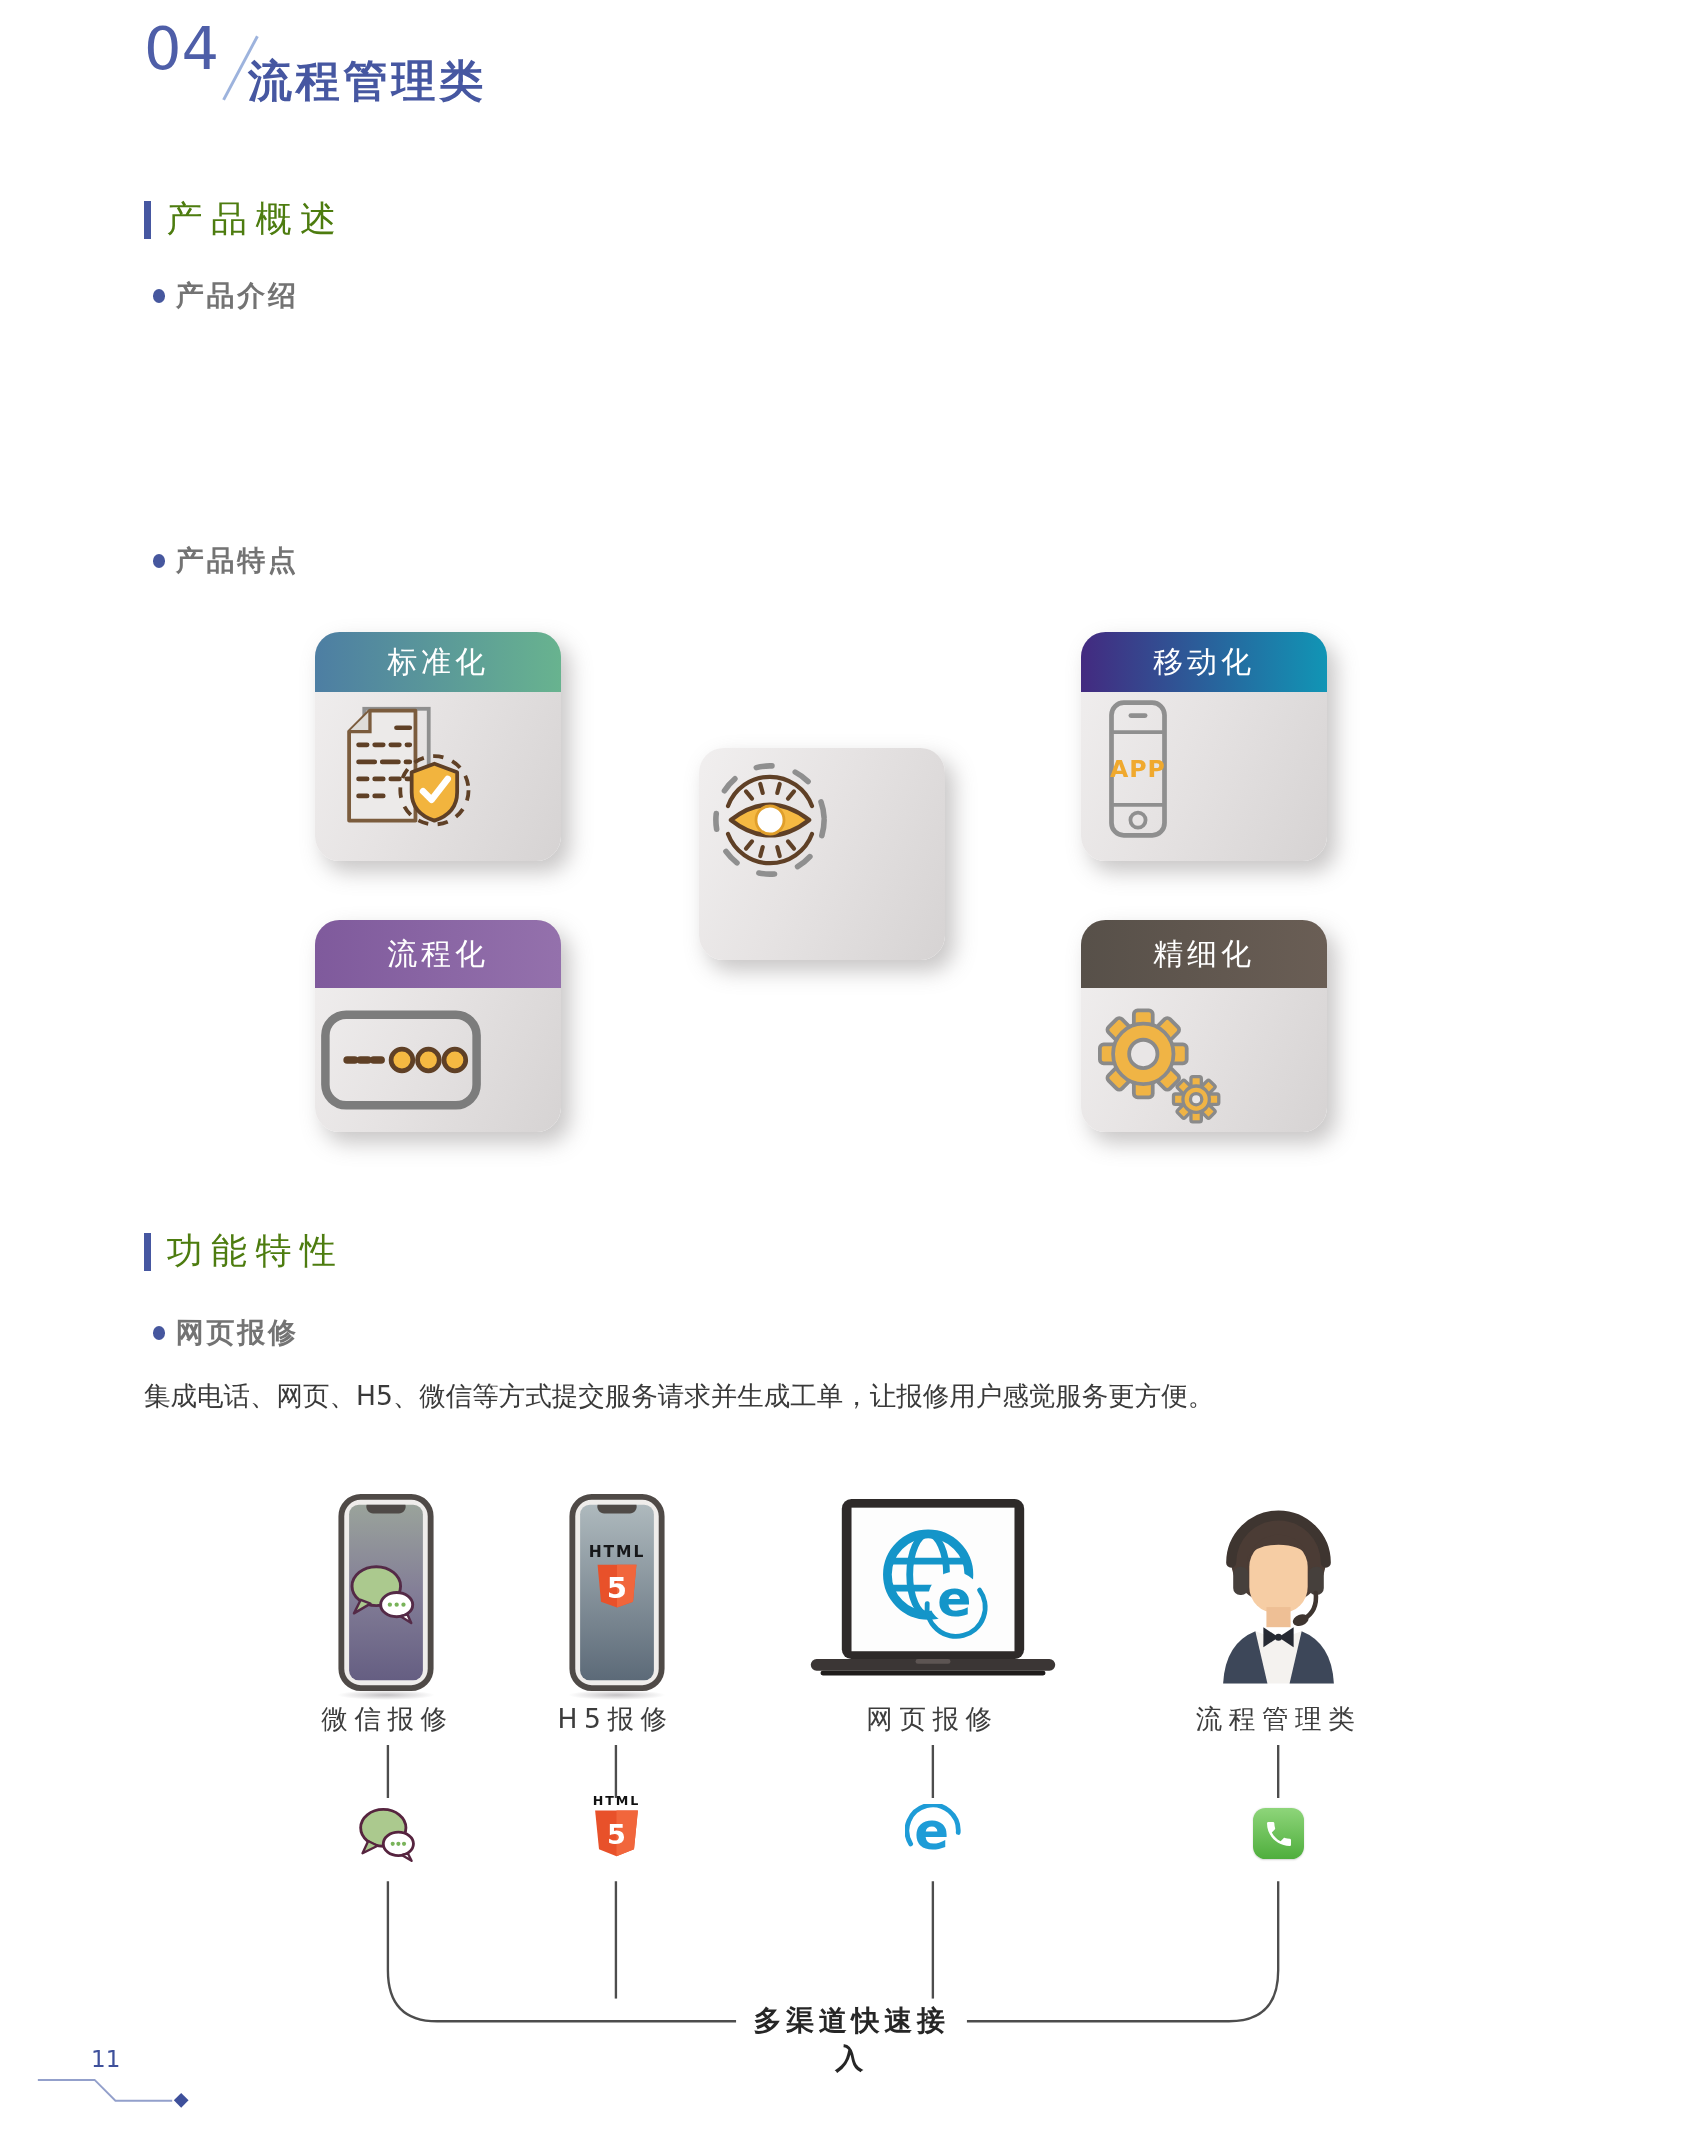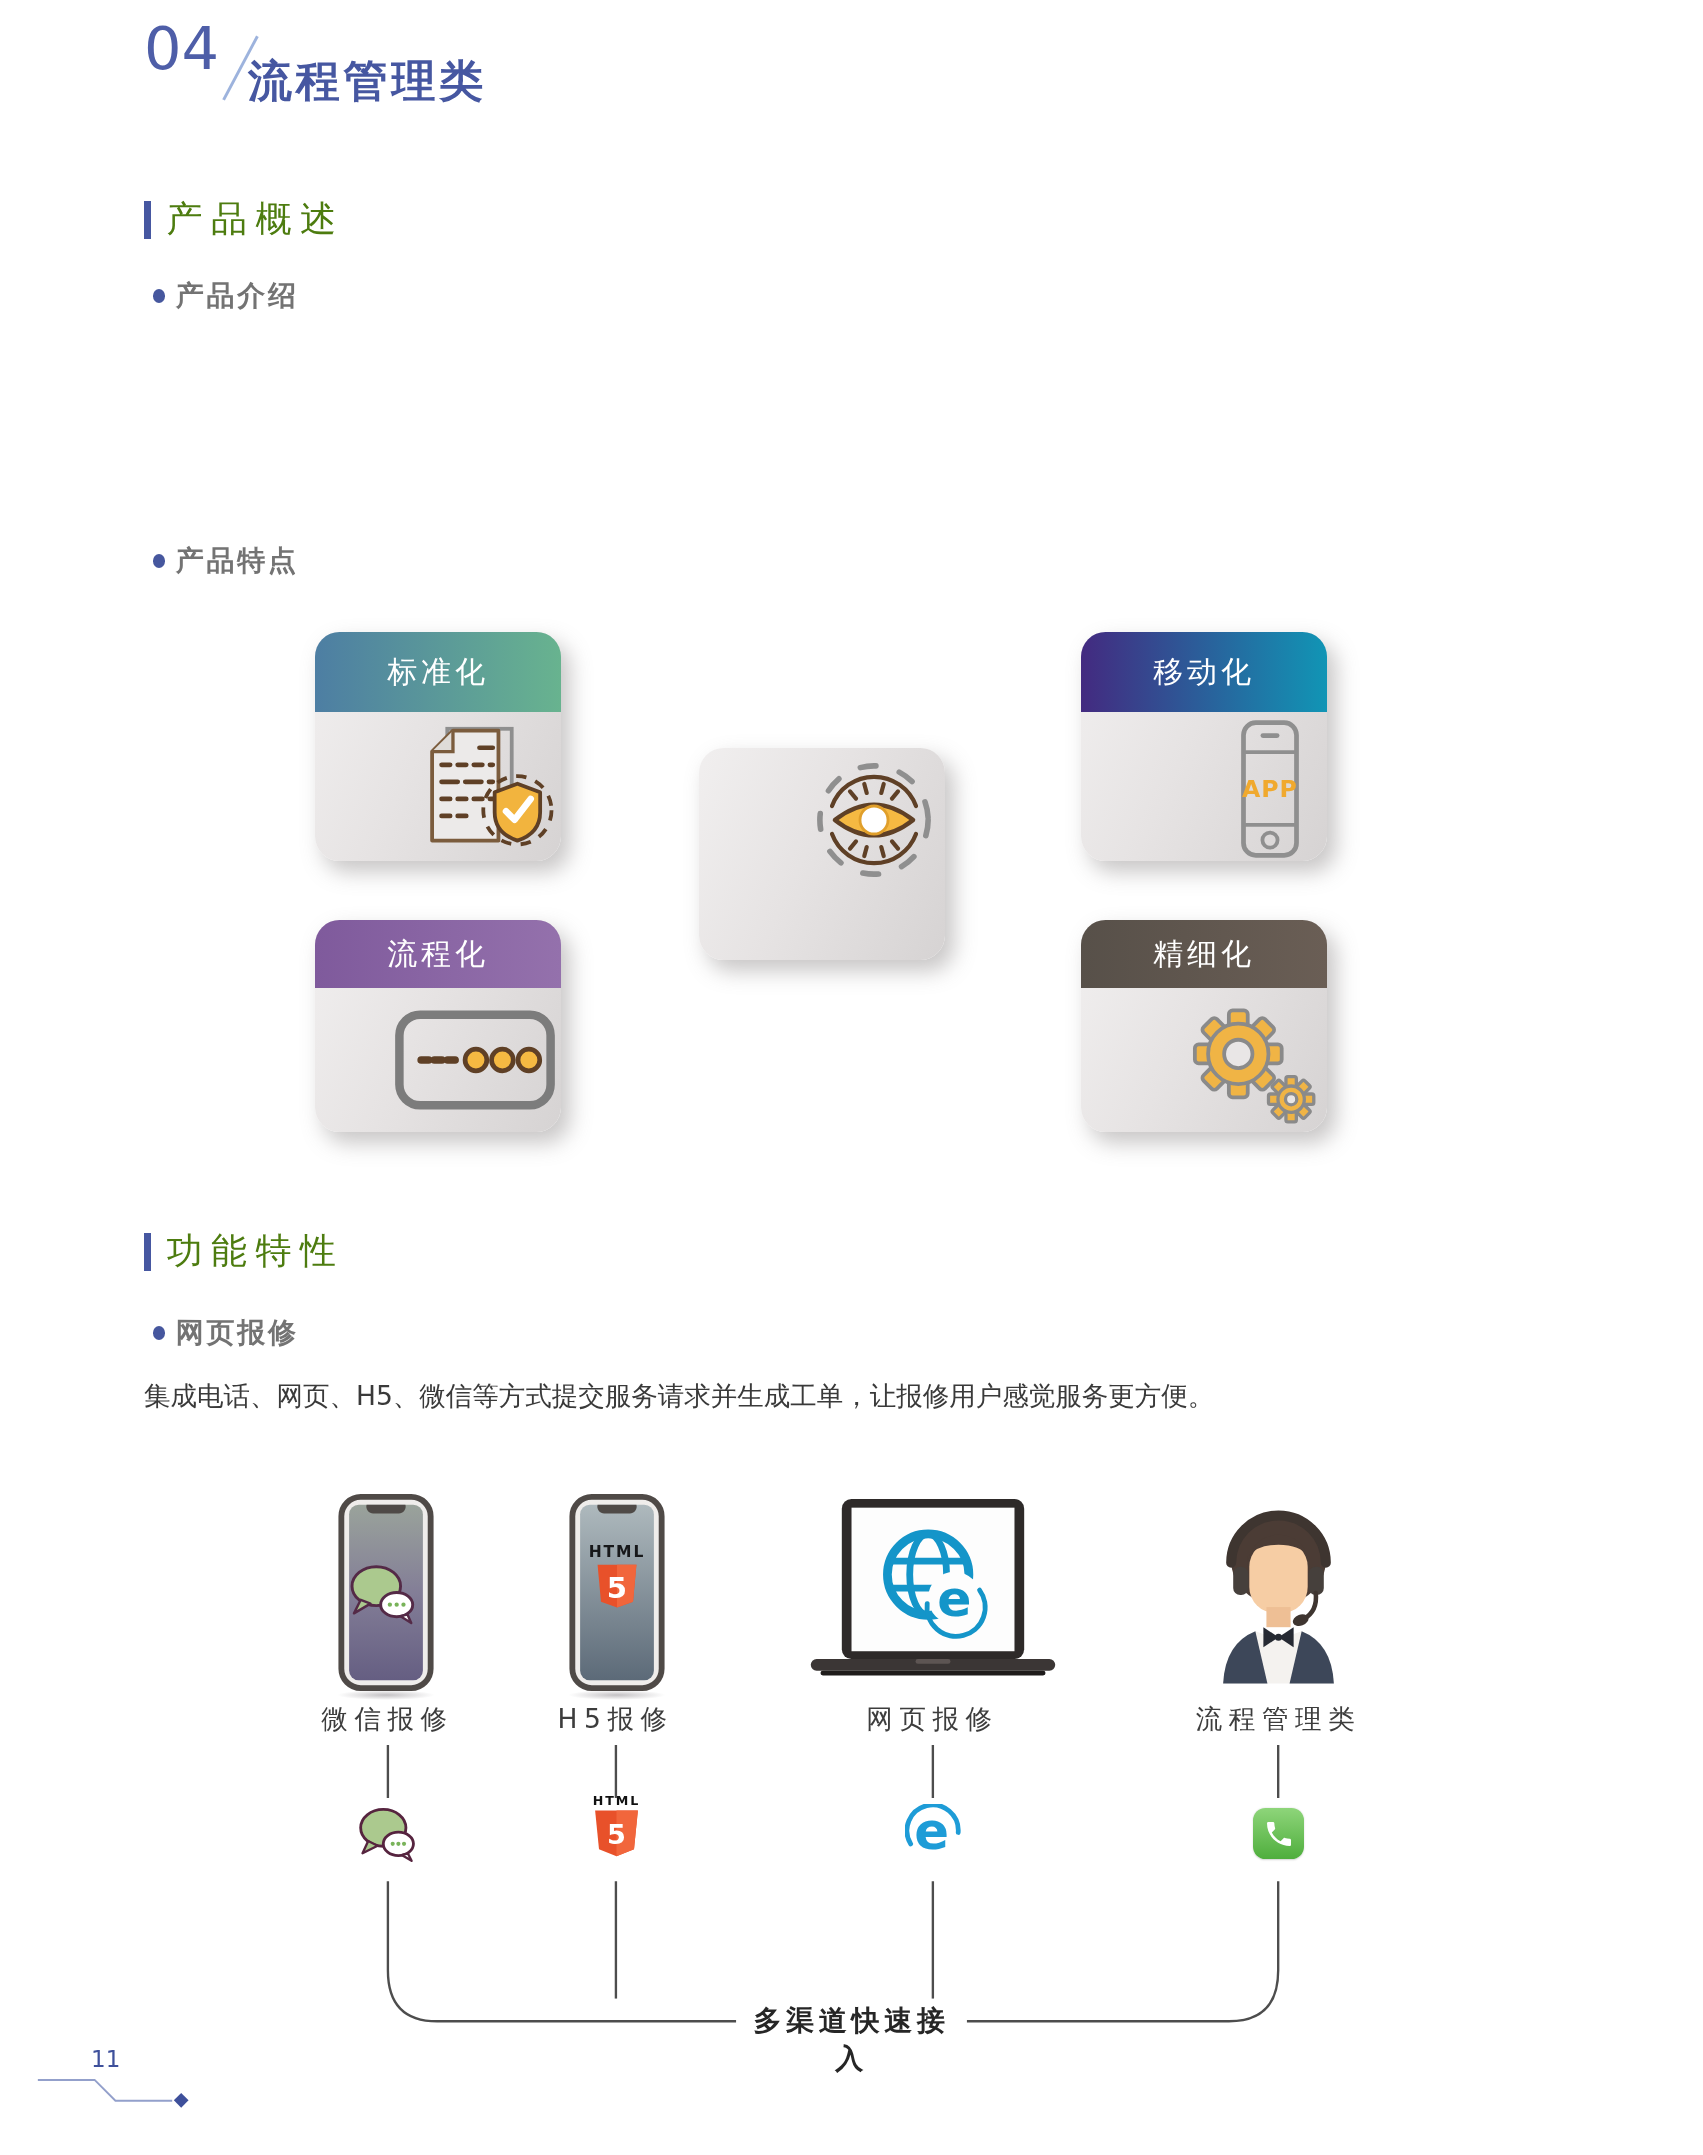--- a/index.html
+++ b/index.html
@@ -29,22 +29,22 @@
   .body-text{position:absolute;left:144px;margin:0;font-size:26.5px;line-height:44px;color:#3a3a3a;white-space:pre-line;}
   #intro-body{top:333px;width:1438px;}
   #multichannel-body{top:1374px;width:1476px;}
 
   
   .card{position:absolute;width:246px;border-radius:24.6px;overflow:hidden;
         background:linear-gradient(115deg,#f1efef 0%,#e6e3e3 45%,#d6d3d3 100%);
         box-shadow:8.5px 10.4px 21px rgba(110,104,104,0.38);}
   .card-header{display:flex;align-items:center;justify-content:center;}
   .card-label{color:#ffffff;font-size:30px;letter-spacing:3.8px;}
-  .card-body{display:flex;align-items:center;justify-content:flex-end;}
-  .card-tall{height:229px;} .card-tall .card-header{height:80px;align-items:center;} .card-tall .card-body{height:153px;}
+  .card-body{display:flex;align-items:center;justify-content:flex-start;}
+  .card-tall{height:229px;} .card-tall .card-header{height:60px;align-items:center;} .card-tall .card-body{height:153px;}
   .card-short{height:212px;} .card-short .card-header{height:68px;} .card-short .card-body{height:144px;}
   #card-std{left:315px;top:632px;}
   #card-vis{left:699px;top:748px;}
   #card-mob{left:1081px;top:632px;}
   #card-flow{left:315px;top:920px;}
   #card-fine{left:1081px;top:920px;}
 
   
   .device{position:absolute;}
   #device-wechat{left:337px;top:1493px;}

